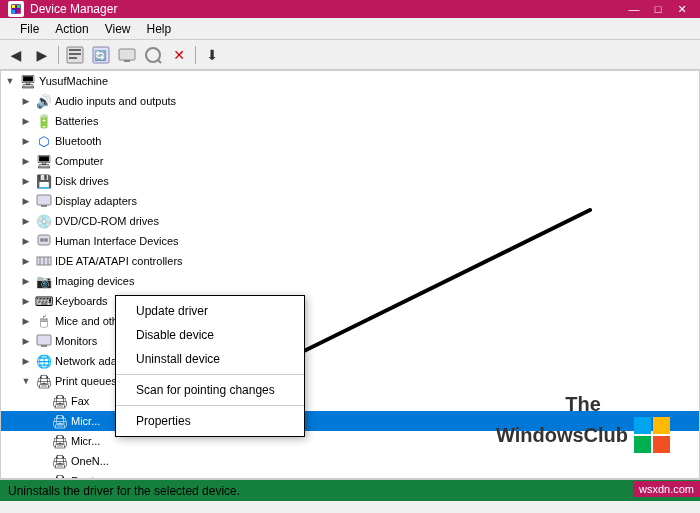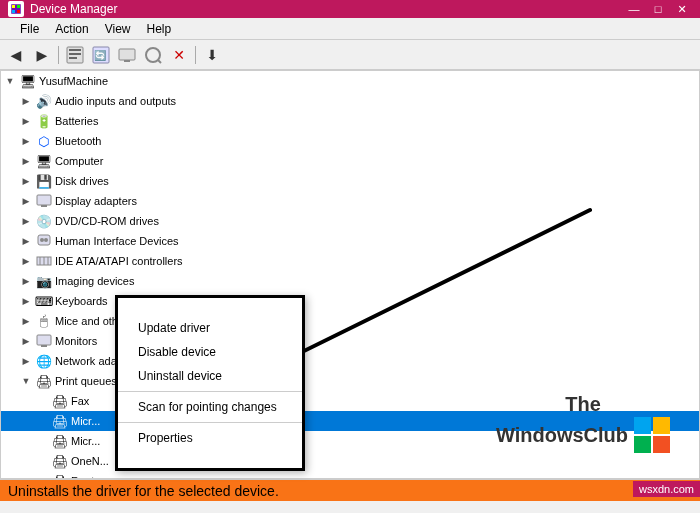--- a/index.html
+++ b/index.html
@@ -155,40 +155,40 @@
     .indent-1 { padding-left: 18px; }
     .indent-2 { padding-left: 34px; }
 
     
     .tree-view::-webkit-scrollbar { width: 14px; }
     .tree-view::-webkit-scrollbar-track { background: #f0f0f0; }
     .tree-view::-webkit-scrollbar-thumb { background: #c0c0c0; border: 2px solid #f0f0f0; }
 
     
     .status-bar {
-      background: #f97316;
+      background: #15803d;
       border-top: 1px solid #ccc;
       height: 22px;
       display: flex;
       align-items: center;
       padding: 0 8px;
-      font-size: 14px;
+      font-size: 12px;
     }
 
     
     .context-menu {
       position: absolute;
       left: 115px;
       top: 295px;
       background: white;
-      border: 3px solid #000000;
+      border: 1px solid #000000;
       box-shadow: 2px 2px 8px rgba(0,0,0,0.3);
       z-index: 100;
       min-width: 190px;
-      padding: 18px 0;
+      padding: 3px 0;
     }
     .context-menu-item {
       padding: 5px 20px;
       cursor: pointer;
       font-size: 12px;
       white-space: nowrap;
     }
     .context-menu-item.bold { font-weight: normal; }
     .context-menu-separator {
       height: 1px;

